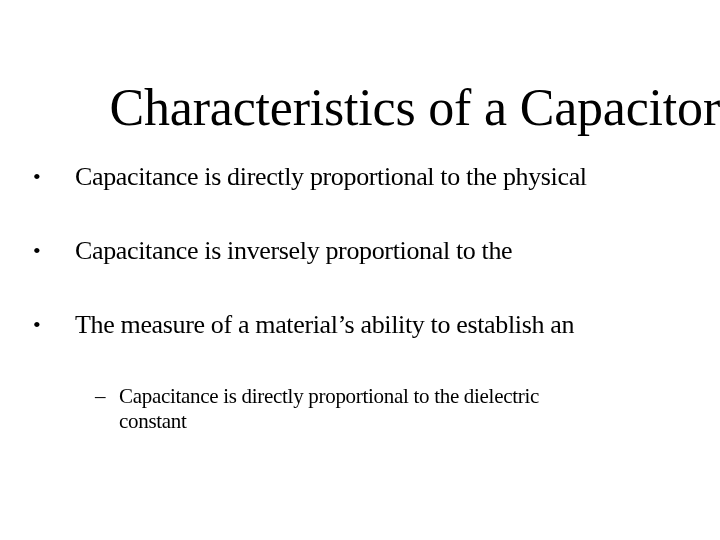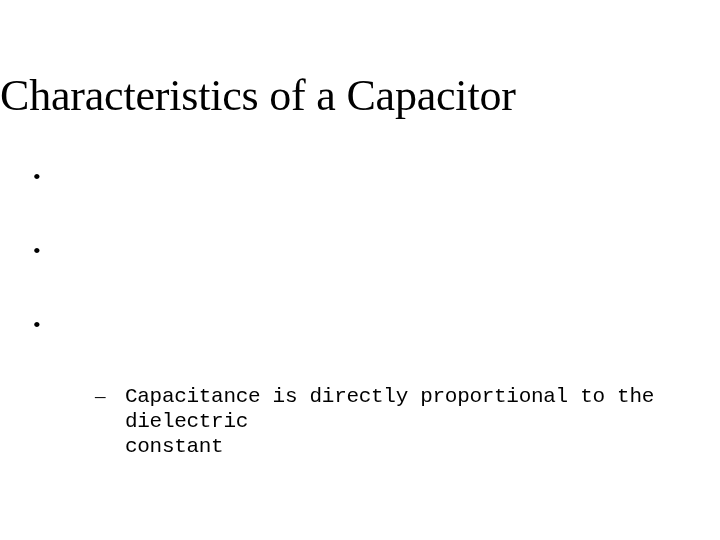--- a/index.html
+++ b/index.html
@@ -1,50 +1,53 @@
 <!DOCTYPE html>
 <html><head>
   <meta charset="utf-8">
   <style>
     html, body { margin: 0; padding: 0; background: #ffffff; }
     body { width: 720px; height: 540px; position: relative; overflow: hidden;
            font-family: "Liberation Serif", "DejaVu Serif", serif; color: #000000; }
-    .title { position: absolute; left: 0; top: 70px; width: 720px; text-align: left;
-             font-size: 44px; line-height: 52px; letter-spacing: -0.2px; }
+    .title { position: absolute; left: 0; top: 82px; width: 720px; text-align: right;
+             font-size: 52px; line-height: 52px; letter-spacing: -0.2px; }
     .bullets { position: absolute; left: 0; top: 162px; width: 720px; }
     .l1 { position: absolute; left: 0; width: 720px; font-size: 26px; line-height: 29px; }
     .l1 .dot { position: absolute; left: 33px; top: 0; font-size: 22px; }
     .l1 .txt { position: absolute; left: 75px; width: 630px; letter-spacing: -0.35px; }
     .l2 { position: absolute; left: 0; width: 720px; font-size: 21px; line-height: 25px; }
     .l2 .dash { position: absolute; left: 95px; top: 0; }
-    .l2 .txt { position: absolute; left: 125px; width: 560px; letter-spacing: -0.3px; font-family: Liberation Mono, monospace; }
+    .l2 .txt { position: absolute; left: 119px; width: 560px; letter-spacing: -0.3px; }
   </style>
 </head>
 <body>
 
 <div>
   <div class="title">Characteristics of a Capacitor</div>
 
   <div class="bullets">
 
     <div class="l1" style="top:0px;">
       <span class="dot">•</span>
       <div class="txt">
+        <div>Capacitance is directly proportional to the physical</div>
       </div>
     </div>
 
     <div class="l1" style="top:74px;">
       <span class="dot">•</span>
       <div class="txt">
+        <div>Capacitance is inversely proportional to the</div>
       </div>
     </div>
 
     <div class="l1" style="top:148px;">
       <span class="dot">•</span>
       <div class="txt">
+        <div>The measure of a material’s ability to establish an</div>
       </div>
     </div>
 
     <div class="l2" style="top:222px;">
       <span class="dash">–</span>
       <div class="txt">
         <div>Capacitance is directly proportional to the dielectric</div>
         <div>constant</div>
       </div>
     </div>

